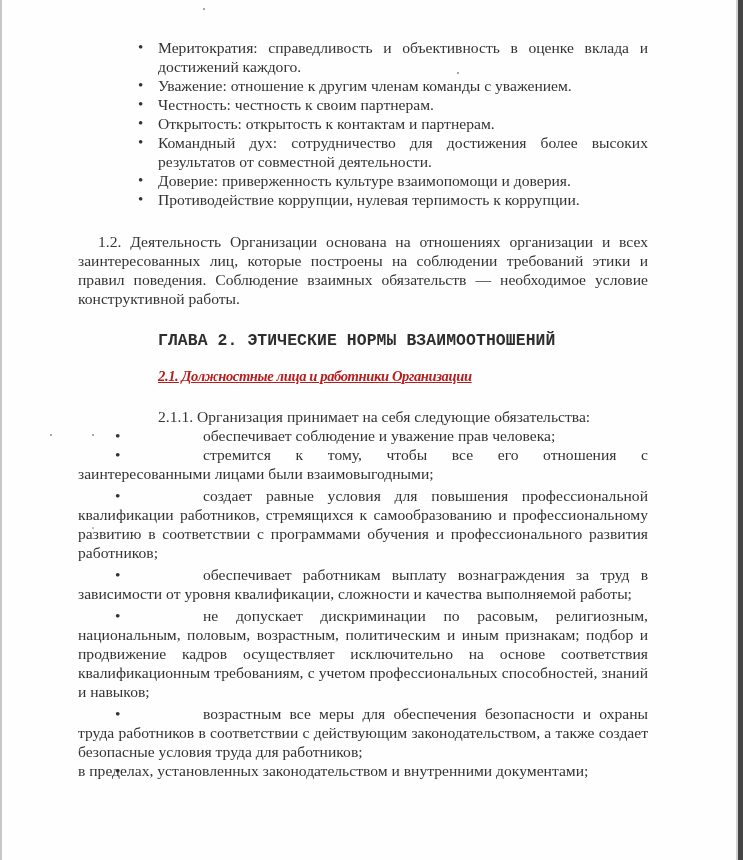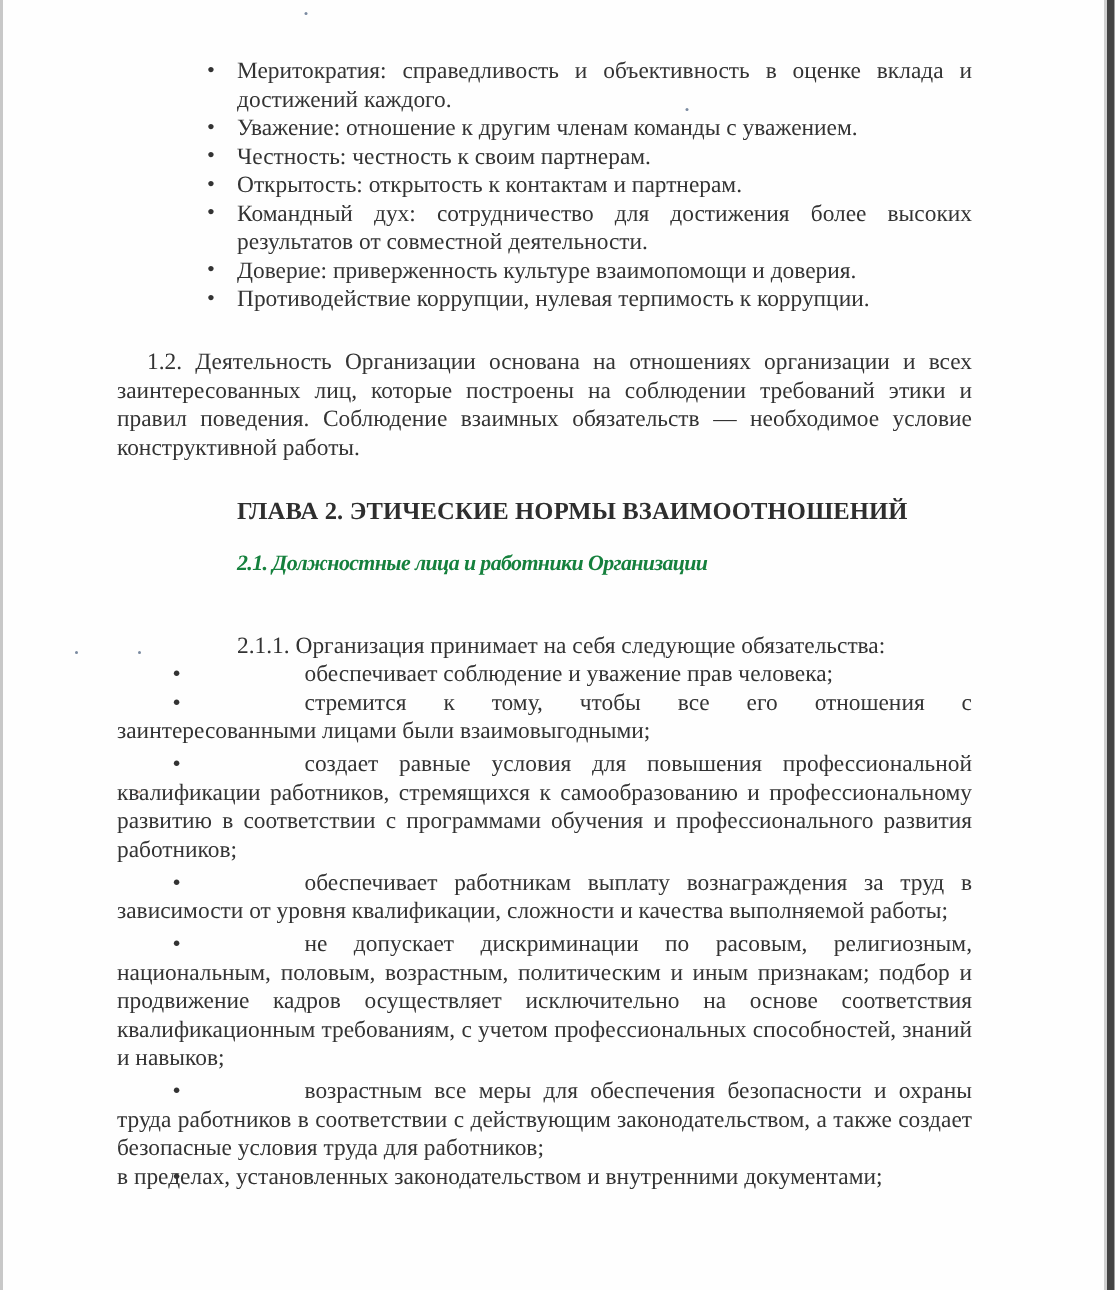--- a/index.html
+++ b/index.html
@@ -34,28 +34,28 @@
   }
   ul.values li .dot {
     position: absolute; left: 20px; top: 0; font-size: 15px;
   }
   .para12 {
     margin-top: 23px; text-align: justify; text-indent: 20px;
   }
   .bold { font-weight: normal; }
   .chapter {
     margin-top: 23px; font-weight: bold; font-size: 16.4px;
-    letter-spacing: 0.1px; padding-left: 40px; color: #2e2e2e;
+    letter-spacing: 0.1px; padding-left: 40px; color: #2e2e2e; font-family: Liberation Mono, monospace;
   }
   .section {
     margin-top: 17px; font-style: italic; font-weight: bold;
-    font-size: 14.6px; padding-left: 40px; letter-spacing: -0.4px; color: #15803d;
+    font-size: 14.6px; padding-left: 40px; letter-spacing: -0.4px; color: #b91c1c; text-decoration: underline;
   }
   .clause {
-    margin-top: 35px; padding-left: 40px;
+    margin-top: 21px; padding-left: 40px;
   }
   .obl { position: relative; }
   .obl .bul { position: absolute; left: 37px; }
   .obl .first { display: block; padding-left: 125px; text-align: justify; text-align-last: justify; }
   .obl .first.nolast { text-align-last: left; }
   .obl .rest { display: block; text-align: justify; }
   .obl .rest.last { text-align-last: left; }
   .mt3 { margin-top: 3px; }
   .stray { position: absolute; width: 2px; height: 2px; border-radius: 1px; background: #7a8aa0; }
 </style>

